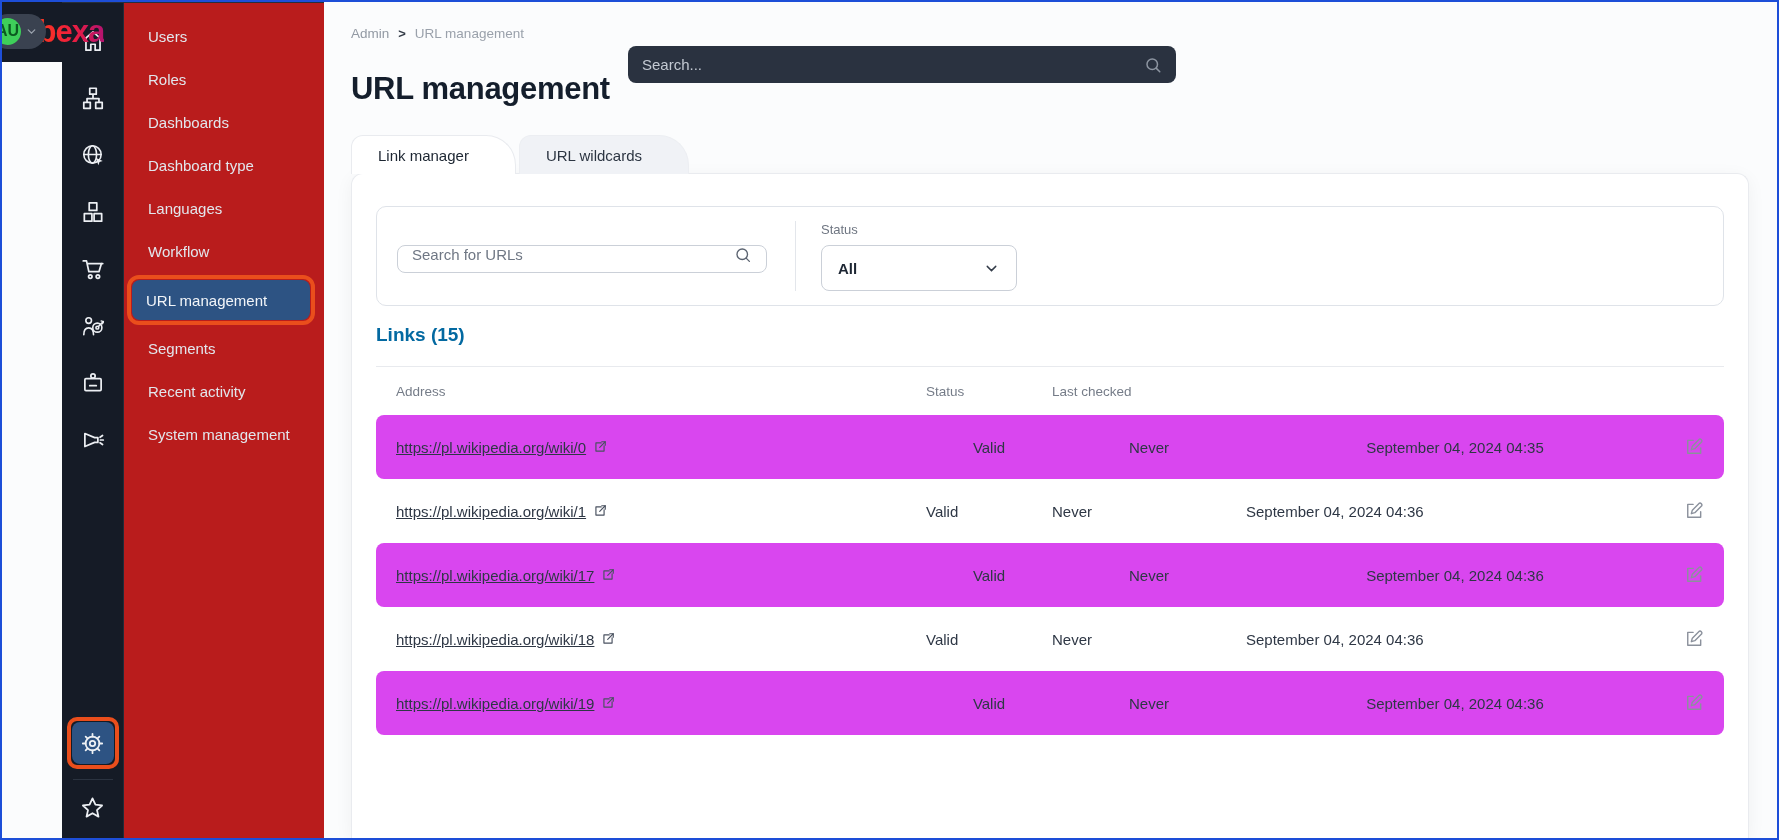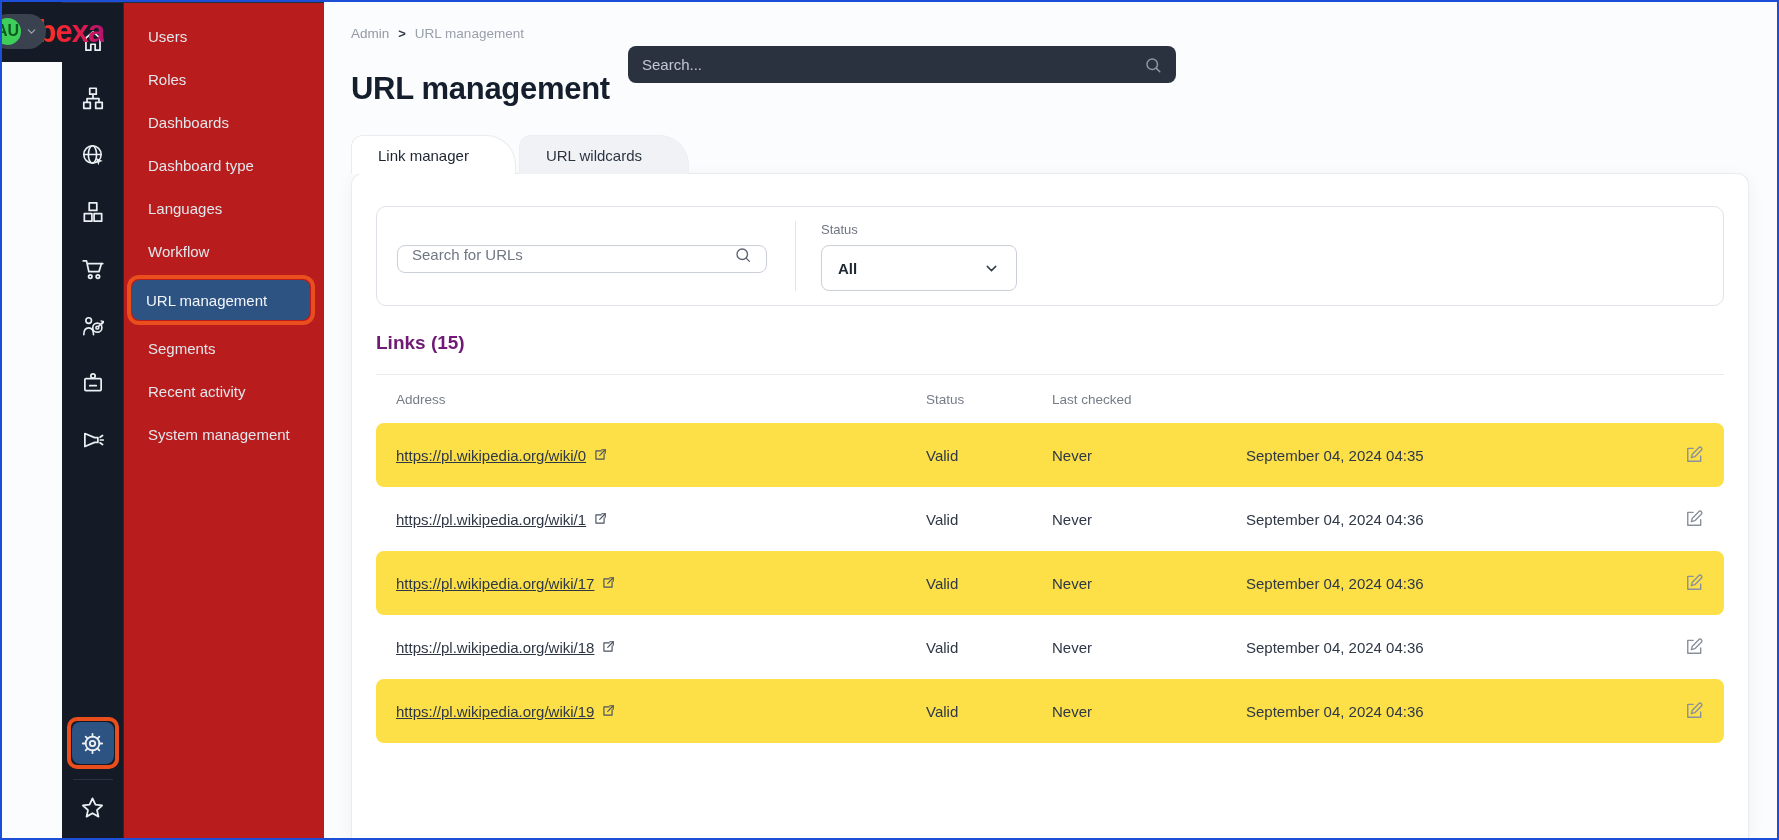--- a/index.html
+++ b/index.html
@@ -59,25 +59,25 @@
   .filter-card { border:1px solid #dfe3e9; border-radius:10px; height:100px; display:flex; align-items:stretch; padding:14px 0; }
   .search-wrap { margin:24px 0 0 20px; width:370px; height:28px; border:1px solid #cbd0d8; border-radius:8px; display:flex; align-items:flex-start; padding:0 14px; }
   .search-wrap input { flex:1; border:none; outline:none; font-size:15px; font-family:inherit; color:#2c3542; }
   .search-wrap input::placeholder { color:#6f7784; }
   .filter-divider { width:1px; background:#e3e6eb; margin:0 0 0 28px; }
   .status-group { margin-left:25px; display:flex; flex-direction:column; }
   .status-label { font-size:13px; color:#6f7682; margin-top:1px; }
   .status-select { margin-top:8px; width:196px; height:57px; border:1px solid #cbd0d8; border-radius:8px; display:flex; align-items:center;
                    justify-content:space-between; padding:0 16px; font-size:15px; font-weight:bold; color:#1d2633; cursor:pointer; }
 
-  .links-heading { margin-top:26px; font-size:19px; font-weight:bold; color:#701a75; }
+  .links-heading { margin-top:18px; font-size:19px; font-weight:bold; color:#0369a1; }
   .table { margin-top:20px; border-top:1px solid #e8eaee; }
   .trow { display:grid; grid-template-columns: 530px 126px 194px 1fr 40px; align-items:center; padding:0 20px; height:64px; font-size:15px; color:#2e3745; }
   .trow.thead { height:48px; font-size:13.5px; color:#757c88; }
-  .trow.gray { background:#fde047; border-radius:8px; }
+  .trow.gray { background:#d946ef; border-radius:8px;text-align:center; }
   .addr-cell { display:flex; align-items:center; gap:7px; }
   .addr-cell a { color:#2e3745; text-decoration:underline; cursor:pointer; }
   .ext-icon { color:#4a5260; flex:0 0 auto; }
   .edit-btn { justify-self:end; color:#8b919c; cursor:pointer; display:flex; }
 
   svg { display:block; }
 </style>
 </head>
 <body>
 

